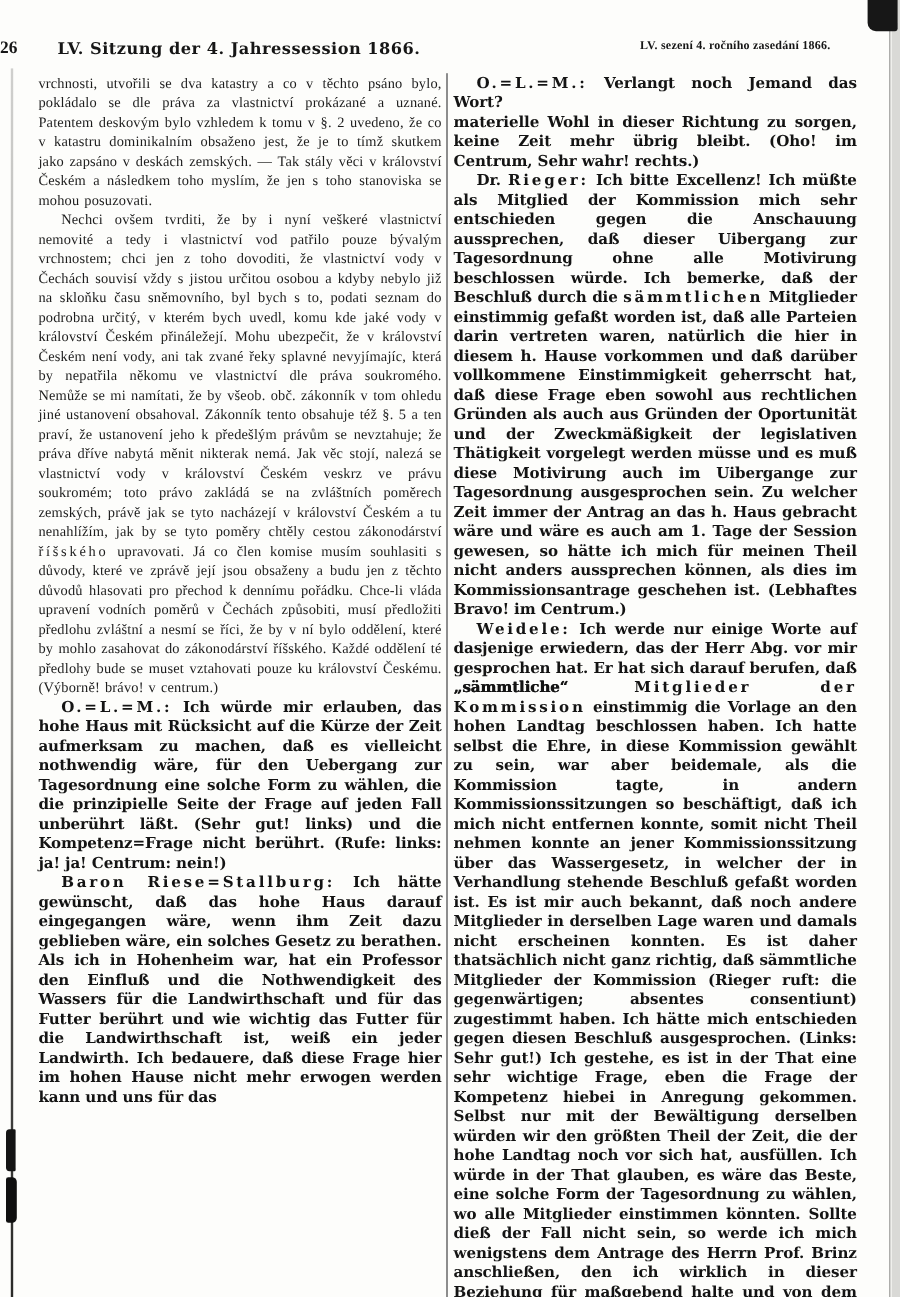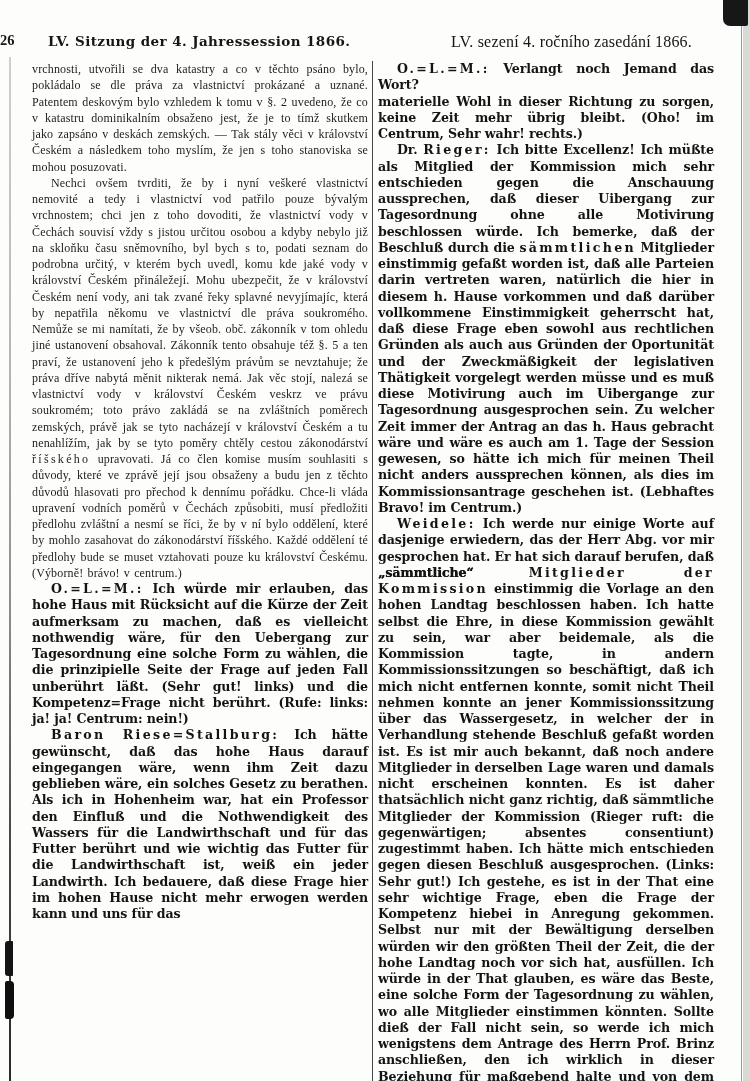--- a/index.html
+++ b/index.html
@@ -17,21 +17,21 @@
     position:absolute;left:48px;top:0;
     font-family:"DejaVu Serif", serif;font-weight:700;font-size:13.5px;color:#161616;
     letter-spacing:.4px;
   }
   .header-num{
     position:absolute;left:0;top:-1px;width:734px;text-align:left;
     font-weight:700;font-size:14.5px;color:#161616;
   }
   .header-right{
     position:absolute;right:58px;top:0;
-    font-weight:400;font-size:16px;color:#161616;letter-spacing:.2px;
+    font-weight:700;font-size:10px;color:#161616;letter-spacing:.2px;
   }
   
   .body{
     position:absolute;top:61px;left:32px;width:682px;
     display:flex;align-items:stretch;
   }
   .column{width:336px;}
   .col-left{margin-right:4px;}
   .col-right{margin-left:5px;}
   .divider{width:1px;background:#454545;min-height:972px;}

